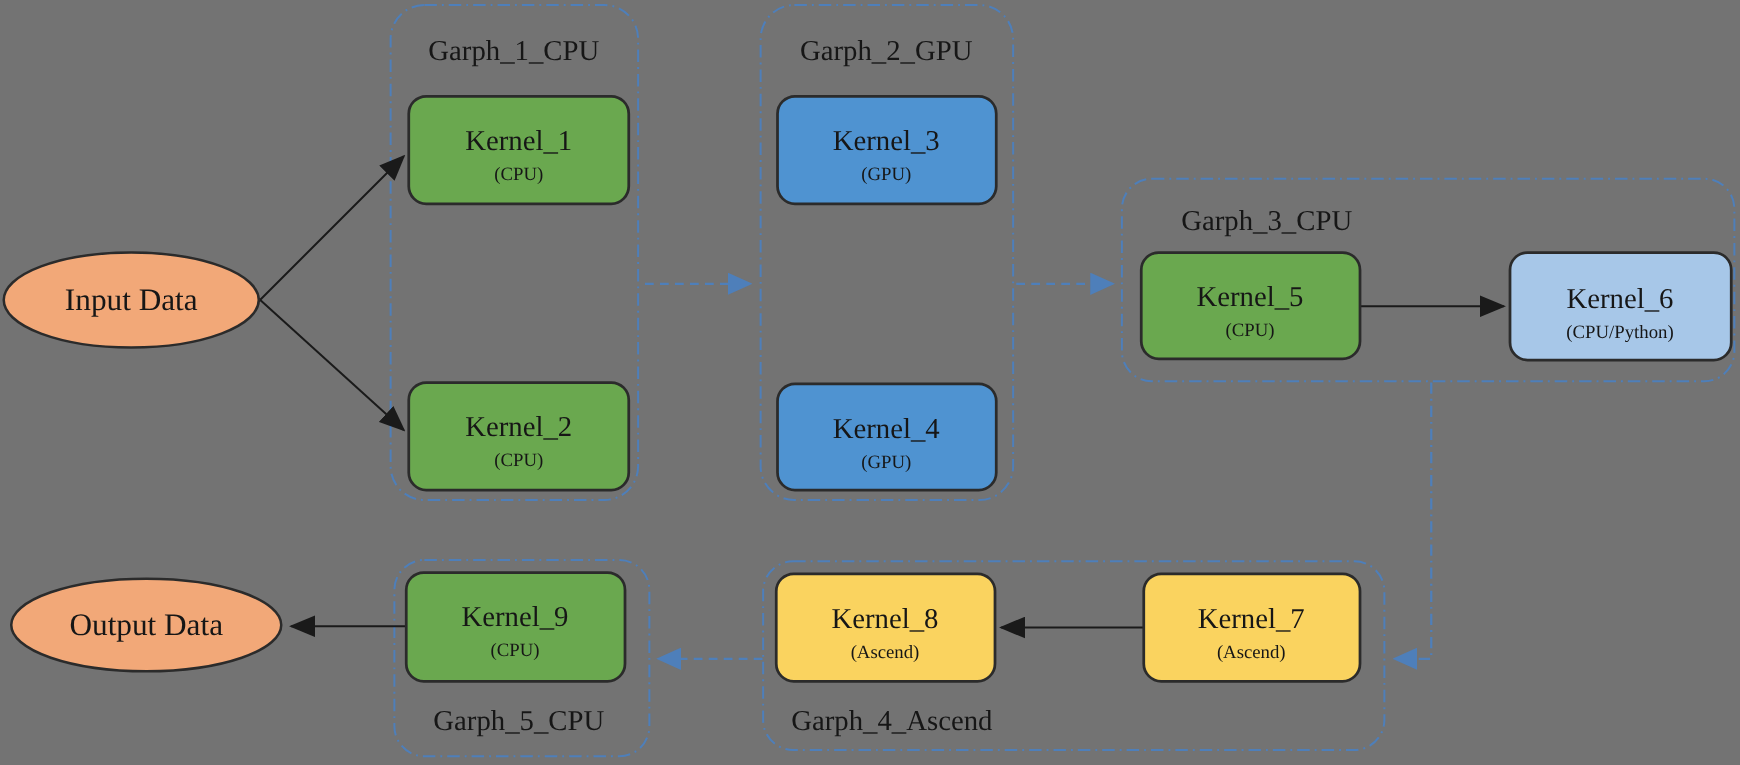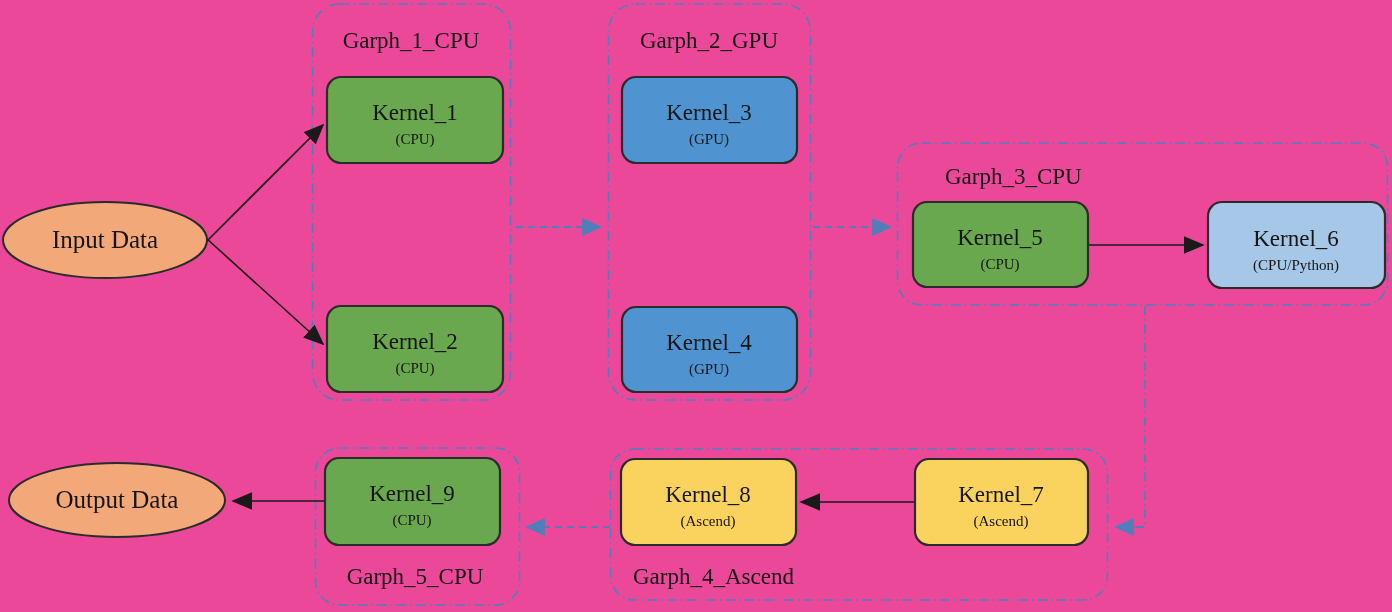--- a/index.html
+++ b/index.html
@@ -1,19 +1,19 @@
 <!DOCTYPE html>
 <html><head>
 <meta charset="utf-8">
 <style>
   html,body{margin:0;padding:0;background:#ffffff;}
   .stage{
     position:relative;
     width:1392px;height:612px;
-    background:#ec4899;
+    background:#737373;
     font-family:"Liberation Serif","DejaVu Serif",serif;
     overflow:hidden;
   }
   svg{display:block;}
   text{
     fill:#161616;
     font-family:"Liberation Serif","DejaVu Serif",serif;
   }
   .kname{font-size:23px;}
   .kdev{font-size:15px;}

